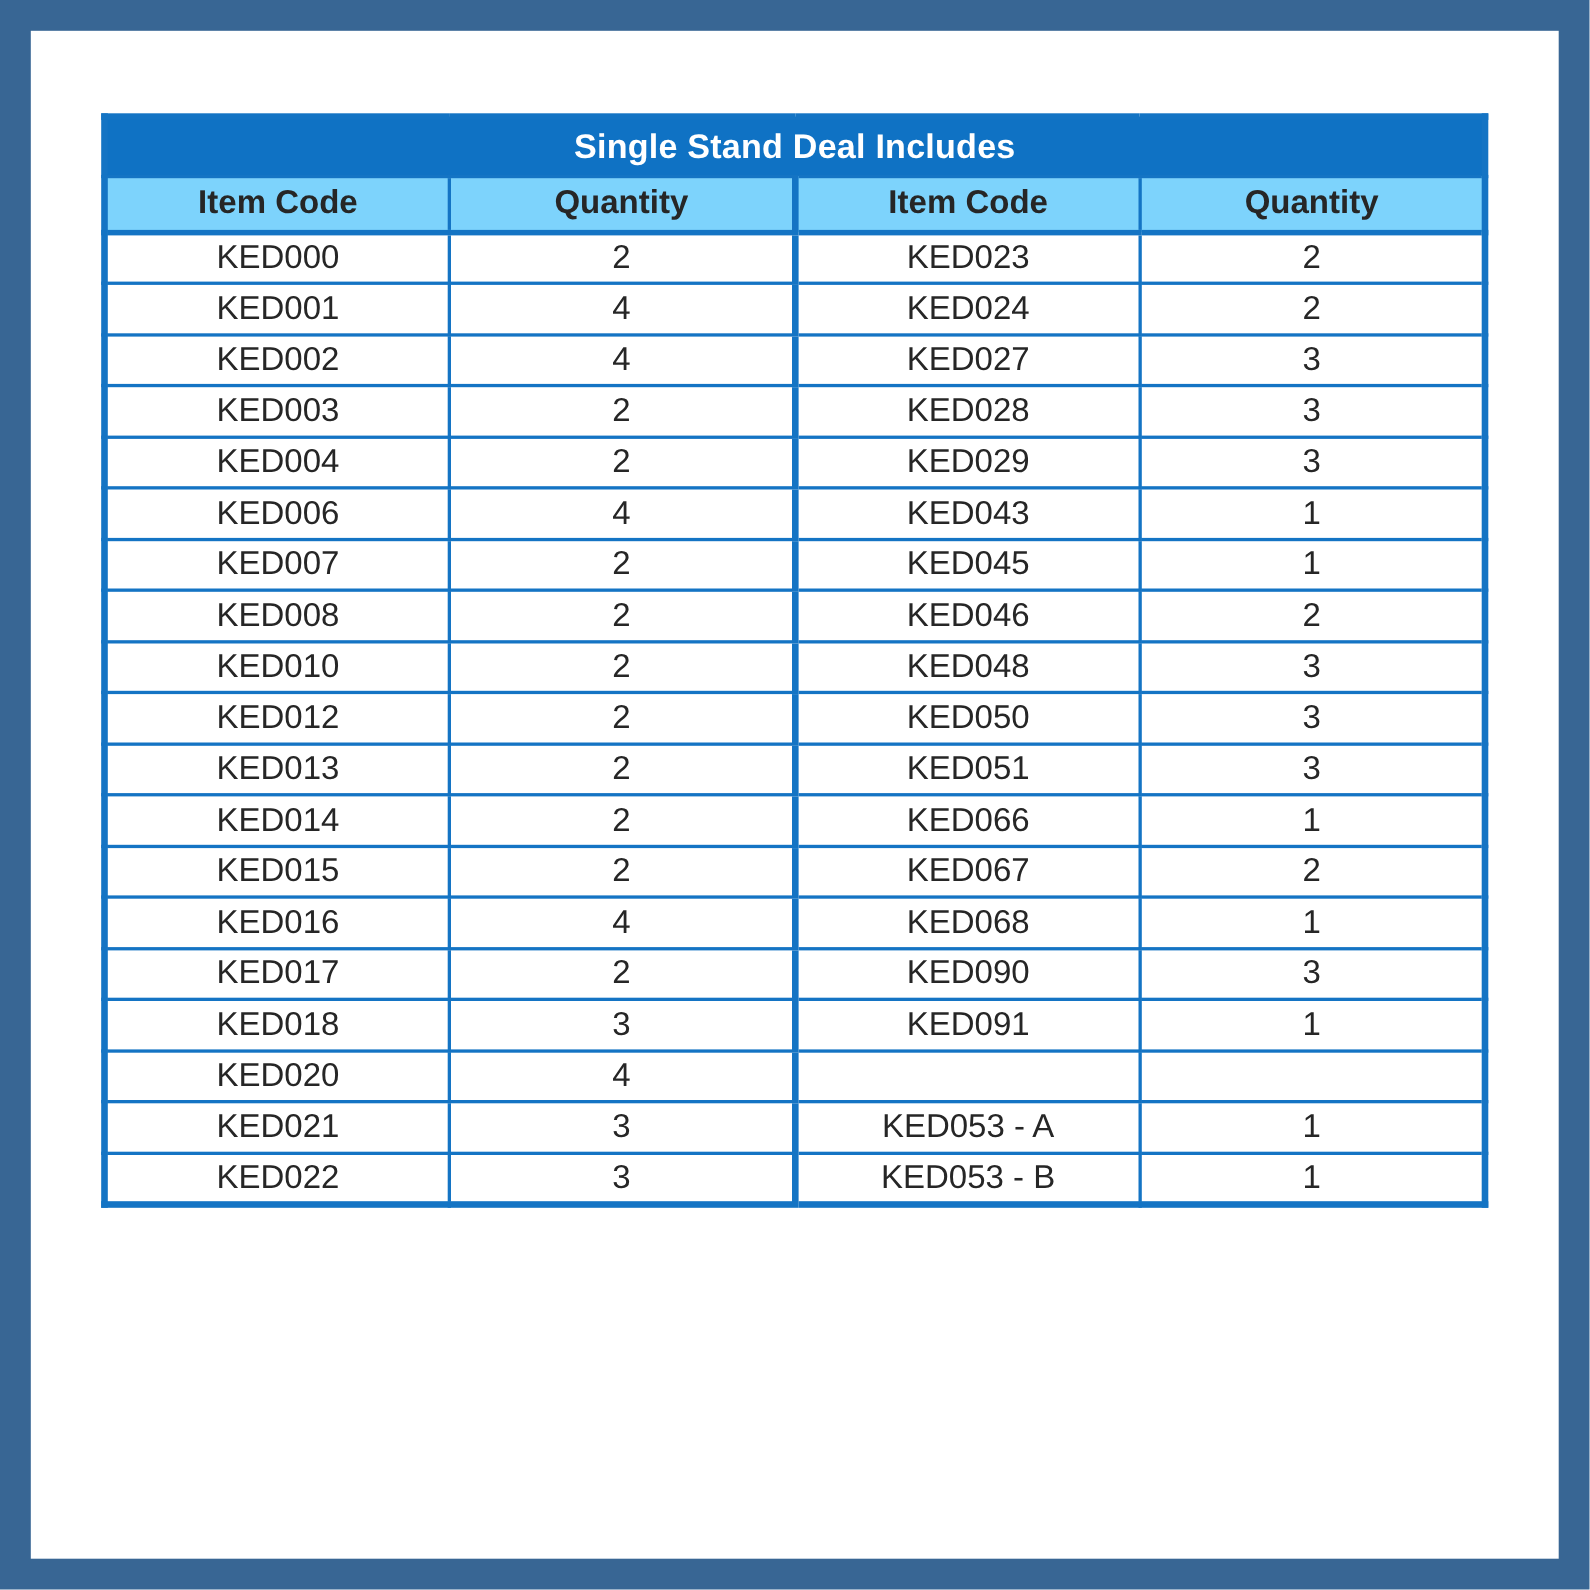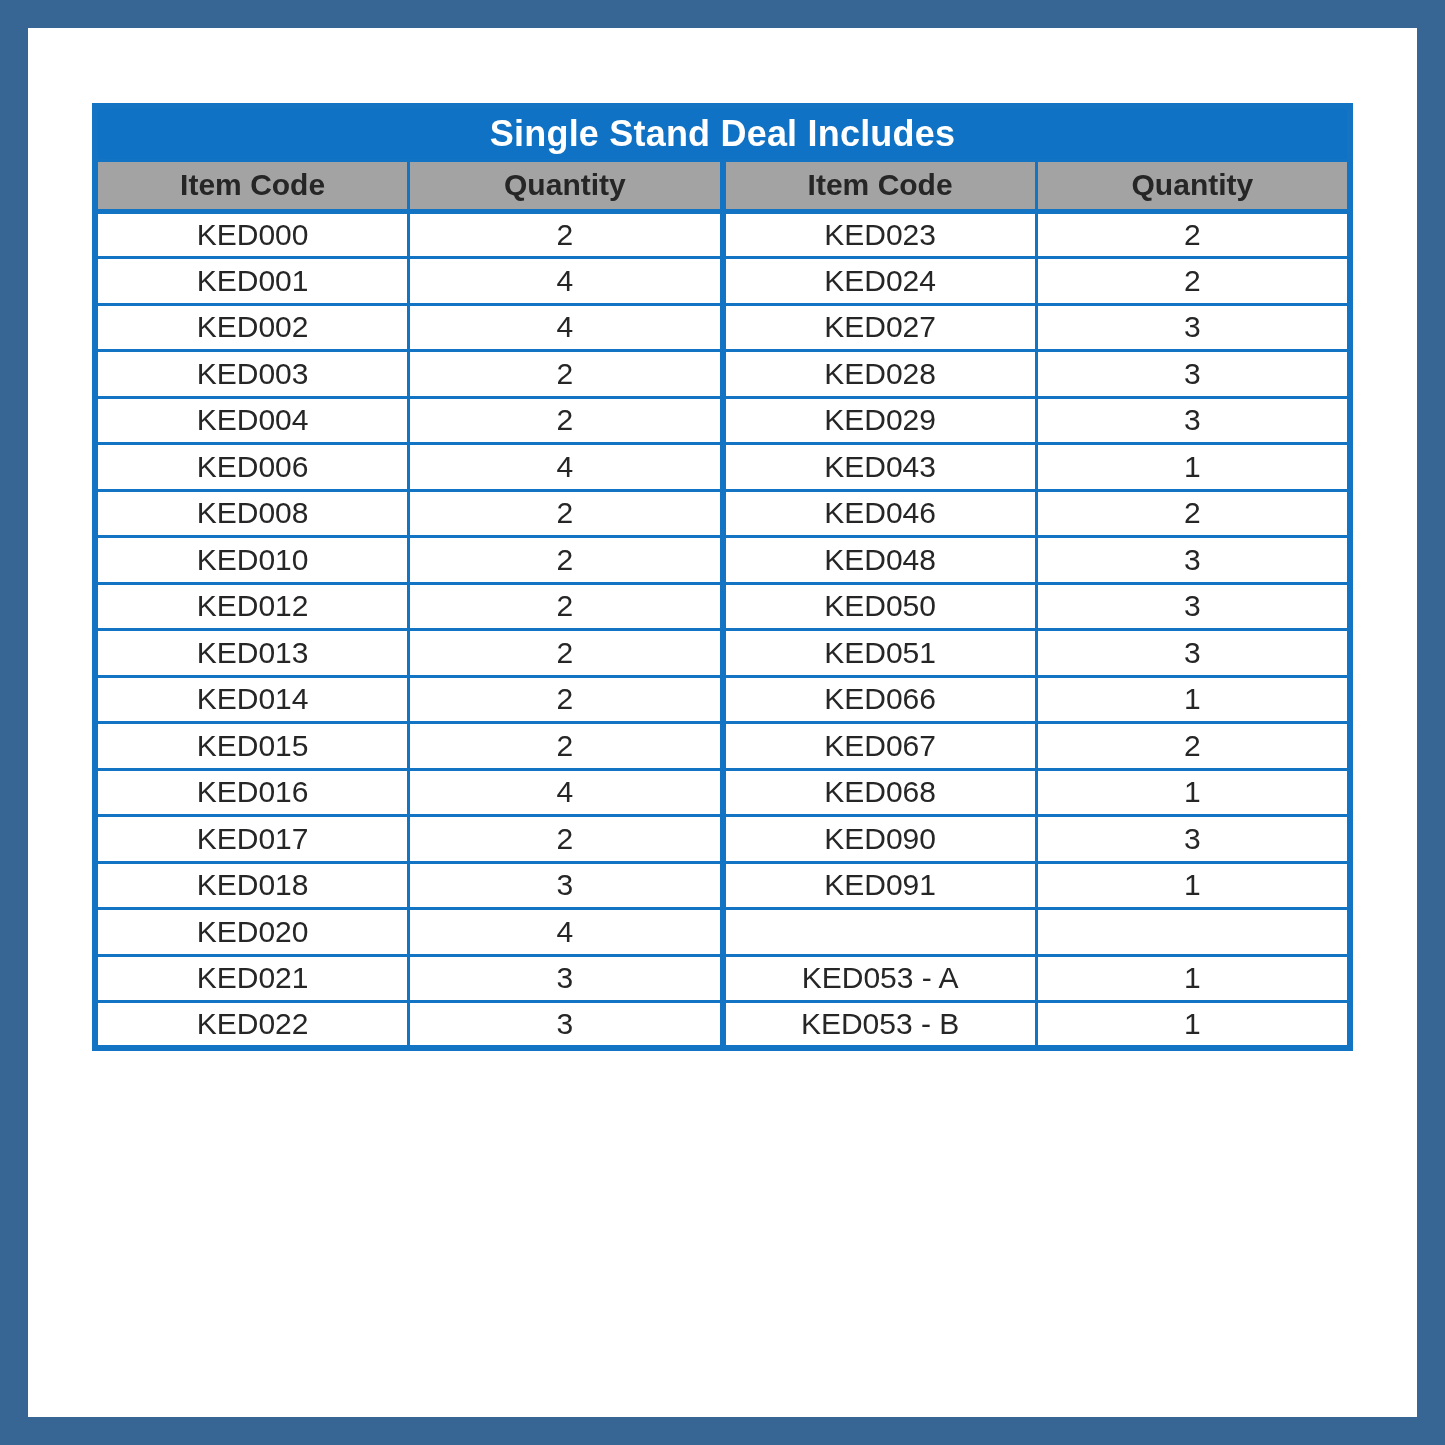--- a/index.html
+++ b/index.html
@@ -32,33 +32,33 @@
   table.deal{
     width:100%;
     border-collapse:collapse;
     table-layout:fixed;
     border:6px solid var(--border);
     background:#fff;
   }
   th.title-cell{
     background:var(--header-bg);
     color:var(--header-text);
-    font-size:36px;
+    font-size:31px;
     font-weight:bold;
     height:54px;
     text-align:center;
     border-bottom:3px solid var(--border);
     letter-spacing:0.2px;
   }
   tr.col-headers th{
     height:51px;
     font-size:30px;
     font-weight:bold;
     color:var(--cell-text);
-    background:#a3a3a3;
+    background:#7dd3fc;
     border:3px solid var(--border);
     border-top:3px solid var(--border);
     border-bottom:5px solid var(--border);
   }
   td{
     height:46.5px;
     font-size:30px;
     color:var(--cell-text);
     text-align:center;
     vertical-align:middle;
@@ -119,20 +119,26 @@
             <td class="mid-divider">KED029</td>
             <td>3</td>
           </tr>
           <tr>
             <td>KED006</td>
             <td>4</td>
             <td class="mid-divider">KED043</td>
             <td>1</td>
           </tr>
           <tr>
+            <td>KED007</td>
+            <td>2</td>
+            <td class="mid-divider">KED045</td>
+            <td>1</td>
+          </tr>
+          <tr>
             <td>KED008</td>
             <td>2</td>
             <td class="mid-divider">KED046</td>
             <td>2</td>
           </tr>
           <tr>
             <td>KED010</td>
             <td>2</td>
             <td class="mid-divider">KED048</td>
             <td>3</td>

